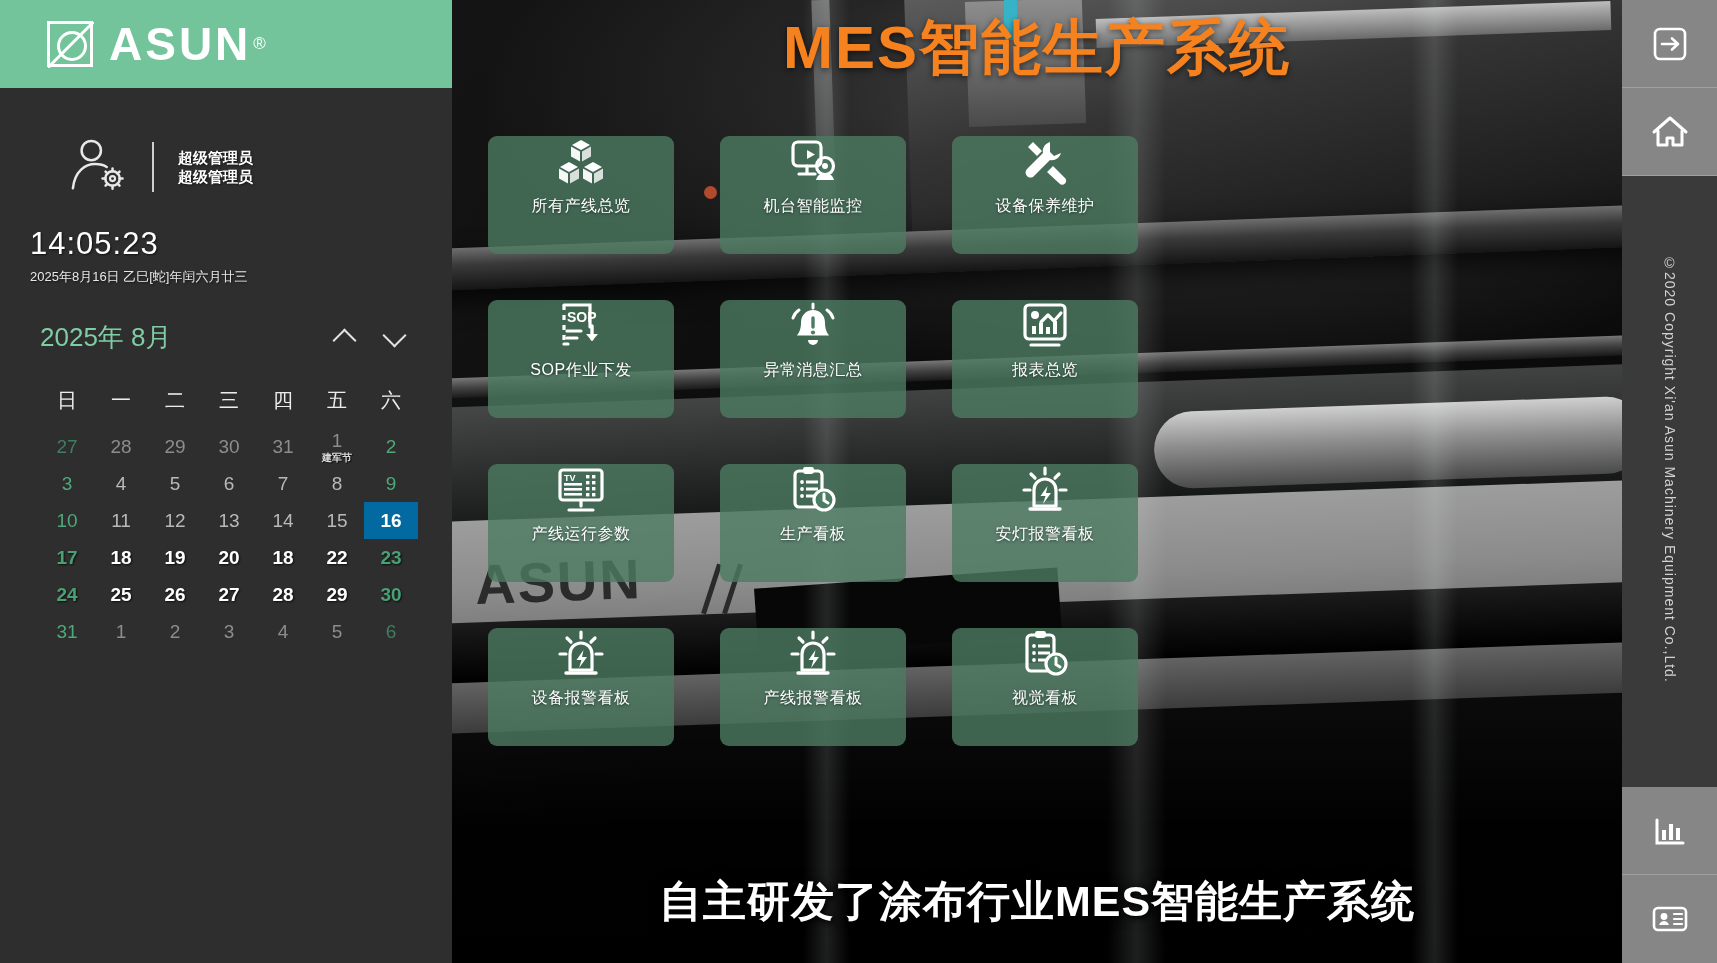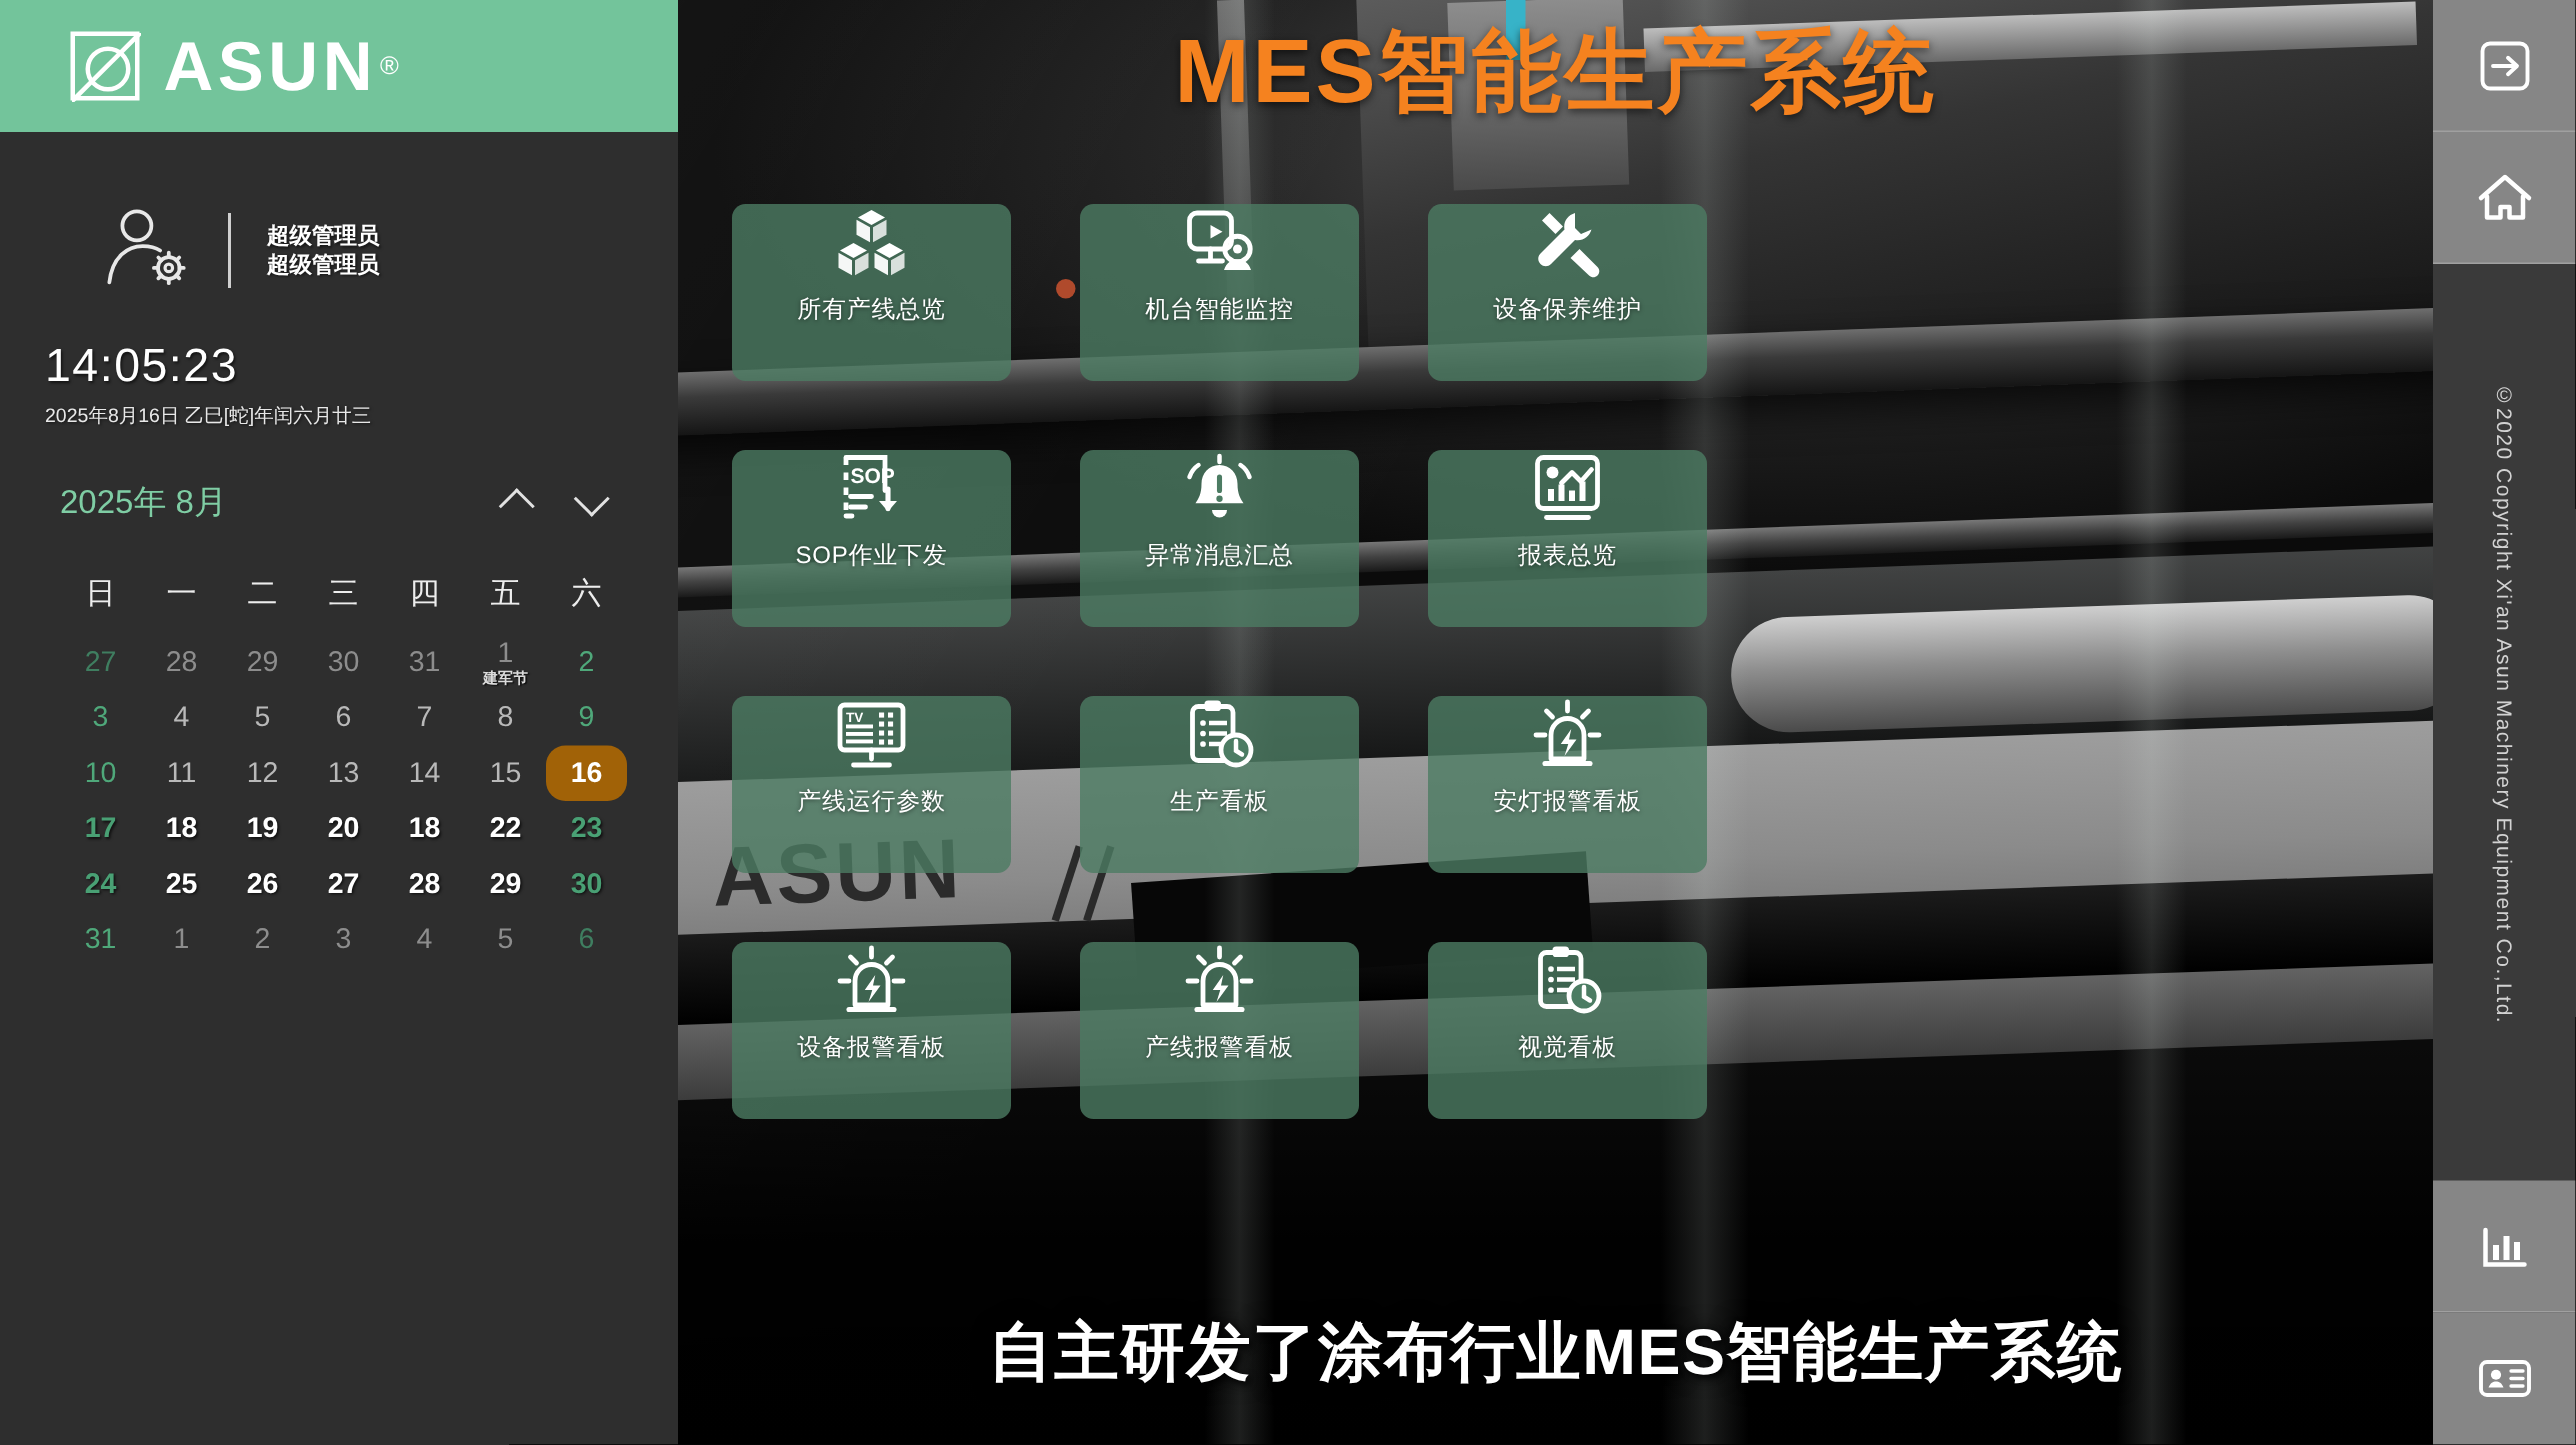--- a/index.html
+++ b/index.html
@@ -40,21 +40,21 @@
   
   .clock-block { padding:30px 0 0 30px; }
   .clock-time { color:#fff; font-size:31px; font-weight:500; letter-spacing:1px;
     text-shadow:1px 1px 2px rgba(0,0,0,.6); }
   .clock-date { color:#e8e8e8; font-size:13px; margin-top:6px;
     text-shadow:1px 1px 2px rgba(0,0,0,.6); }
 
   
   .cal { margin:34px 34px 0 40px; }
   .cal-head { display:flex; align-items:center; justify-content:space-between; }
-  .cal-title { color:#7fcda4; font-size:22px; }
+  .cal-title { color:#7fcda4; font-size:26px; }
   .cal-navs { display:flex; gap:24px; padding-right:10px; }
   .cal-nav { width:26px; height:26px; position:relative; cursor:pointer; }
   .cal-nav::after { content:""; position:absolute; left:4px; top:7px;
     width:15px; height:15px; border-left:2.5px solid #e2e2e2;
     border-top:2.5px solid #e2e2e2; transform:rotate(45deg); }
   .cal-nav.down::after { top:2px; transform:rotate(225deg); }
 
   .cal-grid { margin-top:22px; display:grid; grid-template-columns:repeat(7,1fr);
     row-gap:0; }
   .cal-dow { text-align:center; color:#ededed; font-size:20px; padding:10px 0 14px; }
@@ -62,21 +62,21 @@
     align-items:center; justify-content:center; cursor:pointer; }
   .cal-num { font-size:19px; color:#b9b9b9; line-height:1; }
   .cal-cell.bold .cal-num { color:#ffffff; font-weight:bold;
     text-shadow:1px 1px 2px rgba(0,0,0,.7); }
   .cal-cell.weekend .cal-num { color:#4fa87a; }
   .cal-cell.weekend.bold .cal-num { color:#49a074; font-weight:bold; }
   .cal-cell.muted .cal-num { color:#8d8d8d; }
   .cal-cell.muted.weekend .cal-num { color:#3f7e60; }
   .cal-fest { font-size:10px; color:#dcdcdc; margin-top:3px; line-height:1;
     text-shadow:1px 1px 1px rgba(0,0,0,.8); font-weight:bold; }
-  .cal-cell.today { background:#a16207; border-radius:13px; }
+  .cal-cell.today { background:#0369a1; border-radius:0; }
   .cal-cell.today .cal-num { color:#ffffff; font-weight:bold; }
 
   
   .stage { position:absolute; left:452px; top:0; right:95px; height:963px;
     overflow:hidden; background:#080808; }
 
   
   .photo { position:absolute; inset:0;
     background:
       linear-gradient(180deg, rgba(0,0,0,.0) 0%, rgba(0,0,0,.0) 72%, rgba(0,0,0,.92) 86%, #000 100%),

